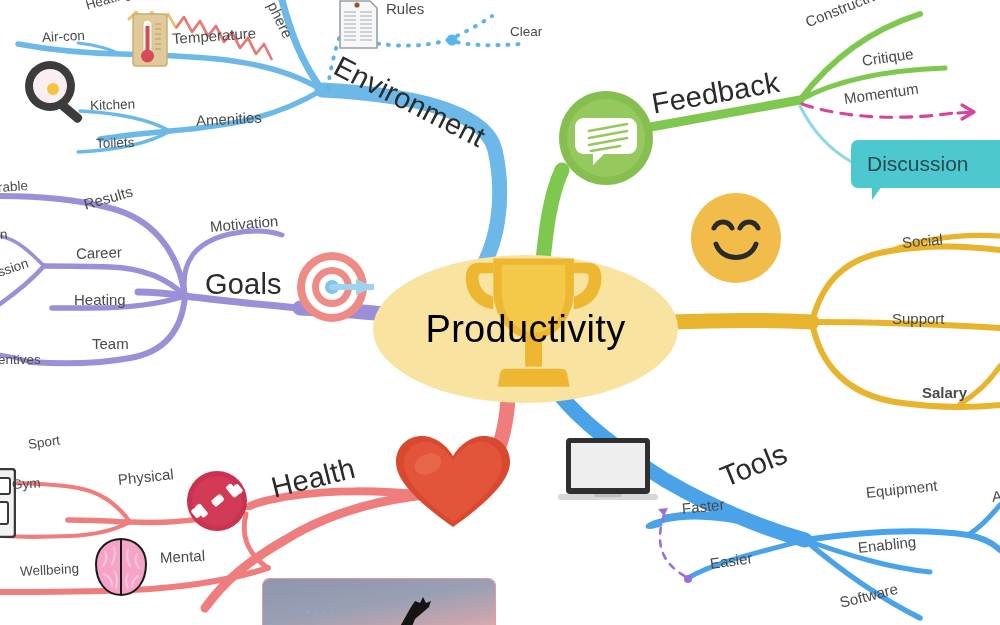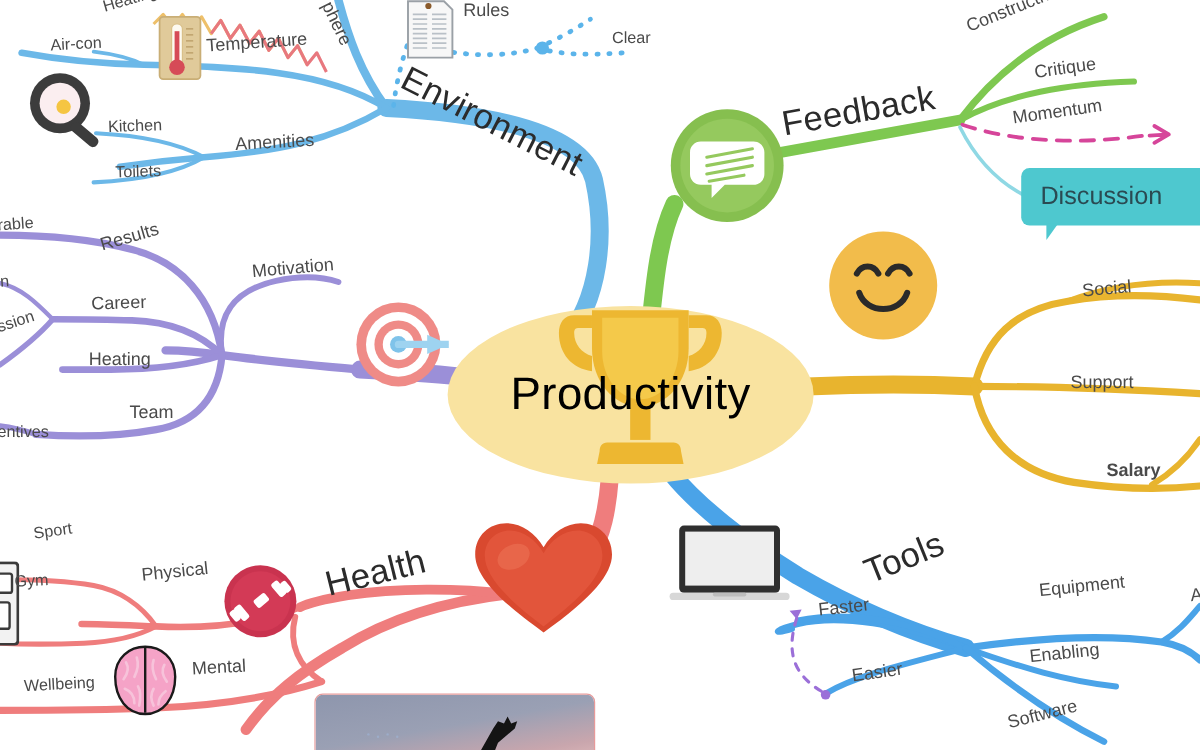--- a/index.html
+++ b/index.html
@@ -306,23 +306,24 @@
   <div class="lbl lbl-sub" style="left:840px;top:594px;transform:rotate(-14deg)">Software</div>
   <div class="lbl lbl-sub" style="left:992px;top:488px;transform:rotate(-6deg)">A</div>
 
   <div class="lbl lbl-main" style="left:272px;top:472px;transform:rotate(-14deg)">Health</div>
   <div class="lbl lbl-sub" style="left:118px;top:471px;transform:rotate(-6deg)">Physical</div>
   <div class="lbl lbl-sub2" style="left:28px;top:437px;transform:rotate(-8deg)">Sport</div>
   <div class="lbl lbl-sub2" style="left:12px;top:477px;transform:rotate(-3deg)">Gym</div>
   <div class="lbl lbl-sub" style="left:160px;top:549px;transform:rotate(-3deg)">Mental</div>
   <div class="lbl lbl-sub2" style="left:20px;top:564px;transform:rotate(-3deg)">Wellbeing</div>
 
+  <div class="lbl lbl-main" style="left:205px;top:268px;">Goals</div>
   <div class="lbl lbl-sub" style="left:210px;top:218px;transform:rotate(-5deg)">Motivation</div>
   <div class="lbl lbl-sub" style="left:84px;top:196px;transform:rotate(-16deg)">Results</div>
   <div class="lbl lbl-sub2" style="left:-2px;top:180px;transform:rotate(-4deg)">rable</div>
   <div class="lbl lbl-sub" style="left:76px;top:245px;transform:rotate(-2deg)">Career</div>
   <div class="lbl lbl-sub2" style="left:0px;top:227px;transform:rotate(-4deg)">n</div>
   <div class="lbl lbl-sub2" style="left:-2px;top:265px;transform:rotate(-18deg)">ssion</div>
   <div class="lbl lbl-sub" style="left:74px;top:291px;">Heating</div>
-  <div class="lbl lbl-sub" style="left:108px;top:335px;">Team</div>
+  <div class="lbl lbl-sub" style="left:92px;top:335px;">Team</div>
   <div class="lbl lbl-sub2" style="left:-2px;top:352px;">entives</div>
 
 </div>
 
 </body></html>

